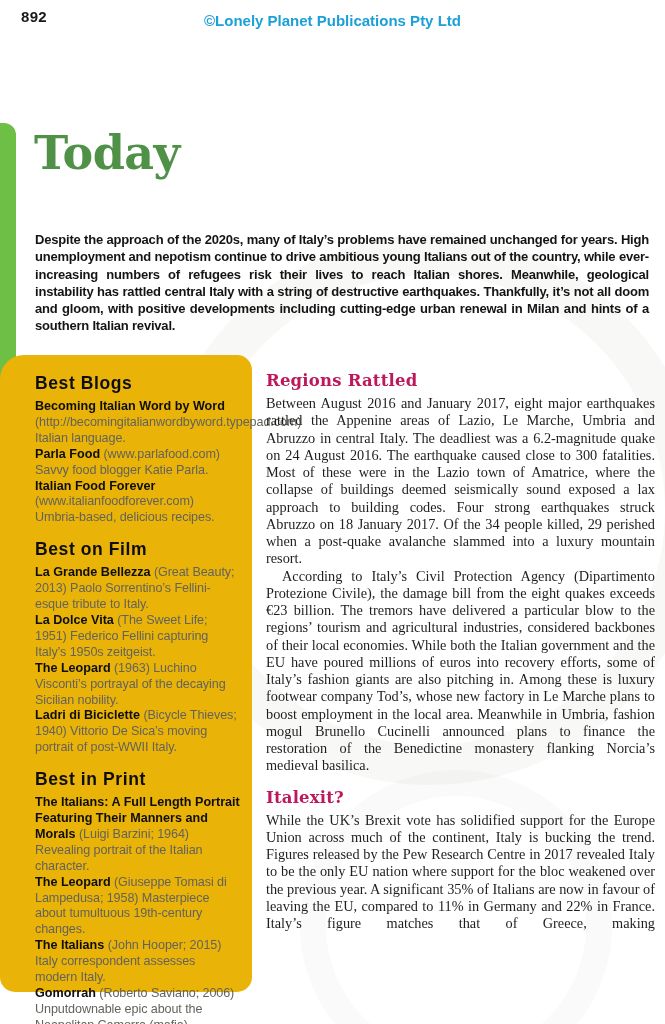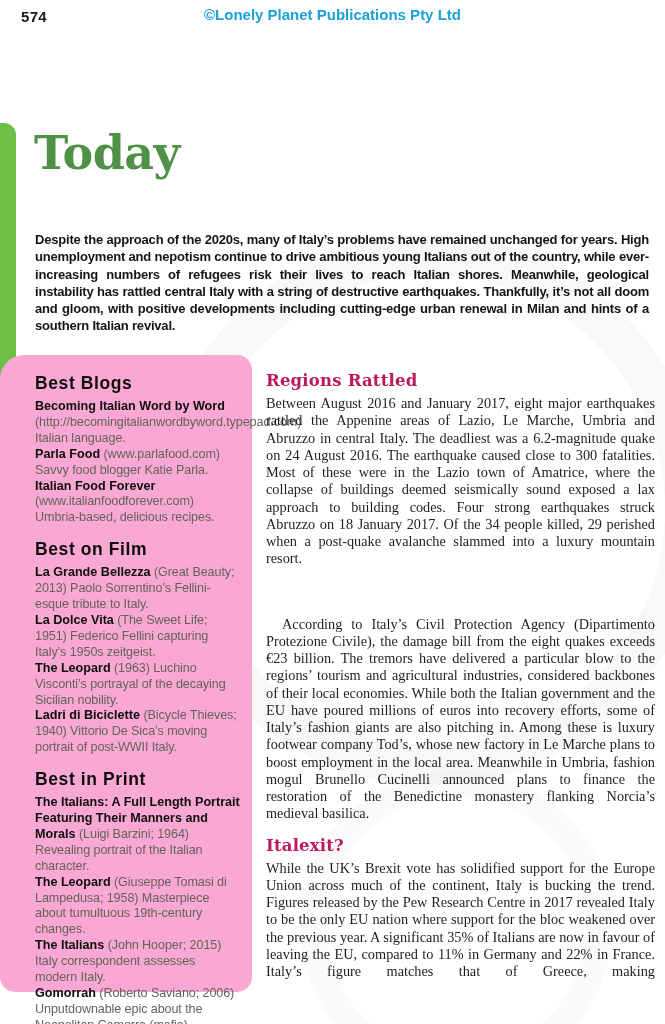--- a/index.html
+++ b/index.html
@@ -22,21 +22,21 @@
   .ring-1 { left: 155px; top: 235px; width: 470px; height: 470px; }
   .ring-2 { left: 300px; top: 770px; width: 260px; height: 260px; border-width: 26px; border-color: rgba(125,125,115,0.04); }
 
   
   .page-number {
     position: absolute; left: 21px; top: 8px;
     font-size: 15px; font-weight: bold; color: #181818;
     letter-spacing: 0.3px;
   }
   .copyright {
-    position: absolute; left: 0; top: 6px; width: 100%;
+    position: absolute; left: 0; top: 12px; width: 100%;
     text-align: center;
     font-size: 15px; font-weight: bold; color: #1ba0d8;
   }
 
   
   .accent-bar {
     position: absolute; left: 0; top: 123px;
     width: 16px; height: 258px;
     background: #6dbf45;
     border-radius: 0 12px 12px 0;
@@ -58,21 +58,21 @@
     font-size: 13px; line-height: 17.3px;
     font-weight: bold; color: #141414;
     text-align: justify;
     letter-spacing: -0.2px;
   }
 
   
   .side-panel {
     position: absolute; left: 0; top: 355px;
     width: 252px; height: 637px;
-    background: #f9a8d4;
+    background: #eab308;
     border-radius: 24px 15px 15px 15px;
     box-sizing: border-box;
     padding: 18px 12px 0 35px;
   }
   .side-section { margin-bottom: 13px; }
   .side-heading {
     font-size: 17.5px; font-weight: bold; color: #0e0e0e;
     letter-spacing: 0.6px;
     margin: 0 0 5px 0;
   }
@@ -96,30 +96,30 @@
     letter-spacing: 0.2px;
   }
   .main-heading.second { margin-top: 13px; }
   .main-col p.body {
     margin: 0;
     font-family: "Liberation Serif", serif;
     font-size: 14.3px; line-height: 17.25px;
     color: #1e1e1e;
     text-align: justify;
   }
-  .main-col p.body.indent { text-indent: 16px; margin-top: 48px; }
+  .main-col p.body.indent { text-indent: 16px; }
   .main-col p.body.fill-last { text-align-last: justify; }
 </style>
 </head>
 <body>
 
 <div class="watermark-ring ring-1"></div>
 <div class="watermark-ring ring-2"></div>
 
-<div class="page-number">574</div>
+<div class="page-number">892</div>
 <div class="copyright">©Lonely Planet Publications Pty Ltd</div>
 
 <div class="accent-bar"></div>
 
 <div class="page-title">
   <div>Today</div>
 </div>
 
 <div class="intro">Despite the approach of the 2020s, many of Italy’s problems have remained unchanged for years. High unemployment and nepotism continue to drive ambitious young Italians out of the country, while ever-increasing numbers of refugees risk their lives to reach Italian shores. Meanwhile, geological instability has rattled central Italy with a string of destructive earthquakes. Thankfully, it’s not all doom and gloom, with positive developments including cutting-edge urban renewal in Milan and hints of a southern Italian revival.</div>
 

